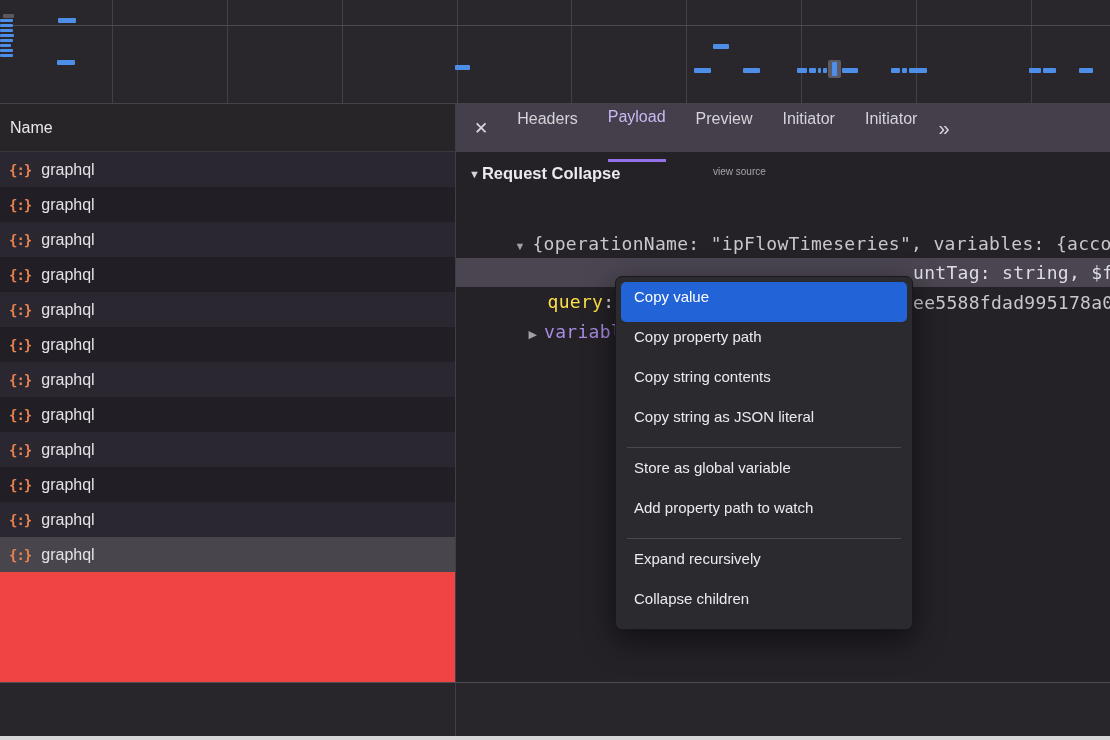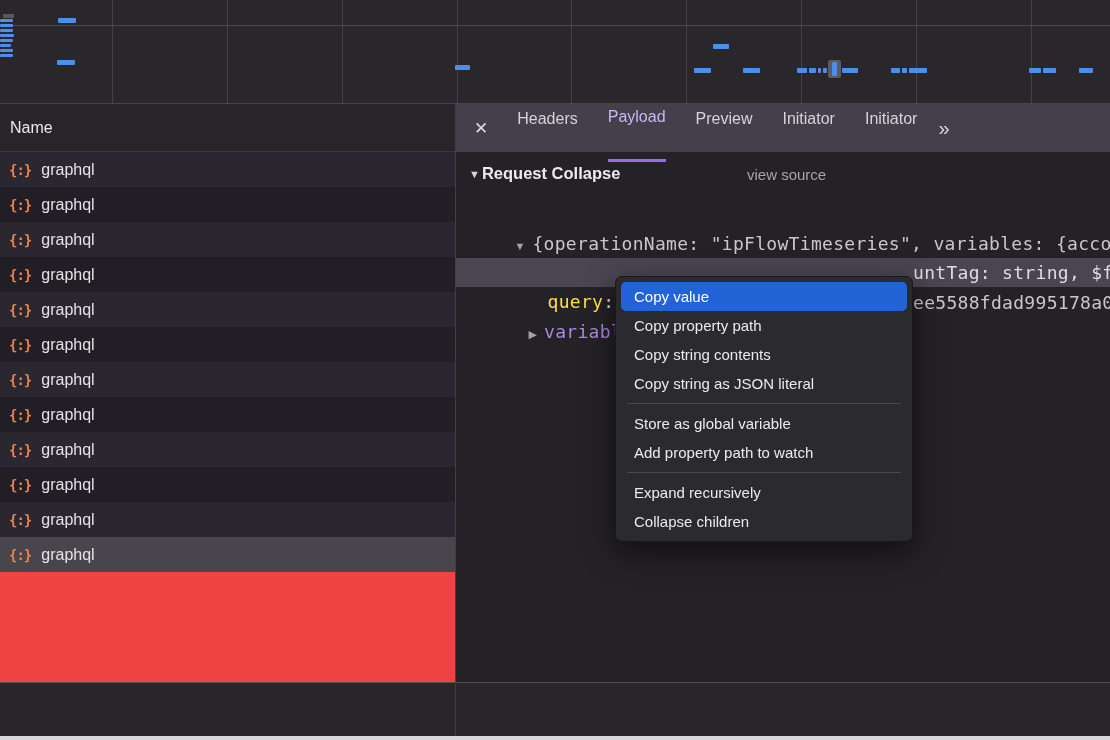--- a/index.html
+++ b/index.html
@@ -35,22 +35,22 @@
   .tabbar{position:absolute;top:0;left:0;right:0;height:48px;background:#453f4b;
     display:flex;align-items:center;color:#d6d3d9;font-size:16px;}
   .close-x{margin:0 14px 0 18px;font-size:17px;color:#dcd9de;cursor:pointer;}
   .tab{margin:8px 15px;height:64px;line-height:46px;position:relative;cursor:pointer;white-space:nowrap;}
   .tab.active{color:var(--tab-active,#c9b8f3);
     border-bottom:3px solid var(--tab-underline,#9571e8);line-height:43px;}
   .overflow-icon{margin:0 10px 0 6px;font-size:20px;color:#dcd9de;letter-spacing:-2px;cursor:pointer;}
   .section-header{position:absolute;top:60px;left:13px;font-size:16.5px;color:#eceaee;
     font-weight:bold;white-space:nowrap;}
   .tri{font-size:11px;color:#d5d3d8;margin-right:2px;vertical-align:1px;}
-  .view-source{position:absolute;top:62px;left:257px;font-size:15px;font-weight:normal;
-    color:#a7a4aa;cursor:pointer;white-space:nowrap;margin-left:34px;}
+  .view-source{position:absolute;top:62px;left:257px;font-size:10px;font-weight:normal;
+    color:#a7a4aa;cursor:pointer;white-space:nowrap;}
   .code-row{position:absolute;left:0;right:0;height:29px;line-height:29px;white-space:pre;
     font-family:"DejaVu Sans Mono",monospace;font-size:18px;letter-spacing:.3px;}
   .tri-sm{font-family:"Liberation Sans",sans-serif;font-size:11px;color:#a29fa7;
     letter-spacing:0;margin-right:7px;}
   .plain{color:#c9c7cd;}
   .plain-light{color:#dfdce3;}
   .key{color:var(--key-purple,#a98ae2);}
   .key-light{color:#fde047;}
   .str{color:var(--string-cyan,#3fc0ec);}
   .r1{top:96px;padding-left:14px;}
@@ -60,21 +60,21 @@
   .tail{position:absolute;left:457px;top:0;}
   
   .footer{position:absolute;left:0;right:0;bottom:4px;height:53px;background:#29262b;
     border-top:1px solid #504d54;}
   .footer-divider{position:absolute;left:455px;top:0;bottom:0;width:1px;background:#403d44;}
   .bottom-strip{position:absolute;left:0;right:0;bottom:0;height:4px;background:#d7d6d8;}
   
   .context-menu{position:absolute;left:615px;top:276px;width:296px;z-index:10;
     background:#2b2a2e;border:1px solid #19181b;border-radius:7px;
     box-shadow:0 10px 30px rgba(0,0,0,.55);padding:5px 0;}
-  .menu-item{height:29px;line-height:29px;margin:0 5px;padding:0 13px;border-radius:5px;
+  .menu-item{height:40px;line-height:29px;margin:0 5px;padding:0 13px;border-radius:5px;
     color:#eceaee;font-size:15px;white-space:nowrap;cursor:default;}
   .menu-item.highlighted{background:var(--menu-highlight,#2263d8);color:#ffffff;}
   .menu-sep{height:1px;background:#49484d;margin:5px 11px;}
 </style>
 </head>
 <body>
 
 <div class="overview" id="overview">
     <div class="gridline" style="left: 112px;"></div>
     <div class="gridline" style="left: 227px;"></div>

